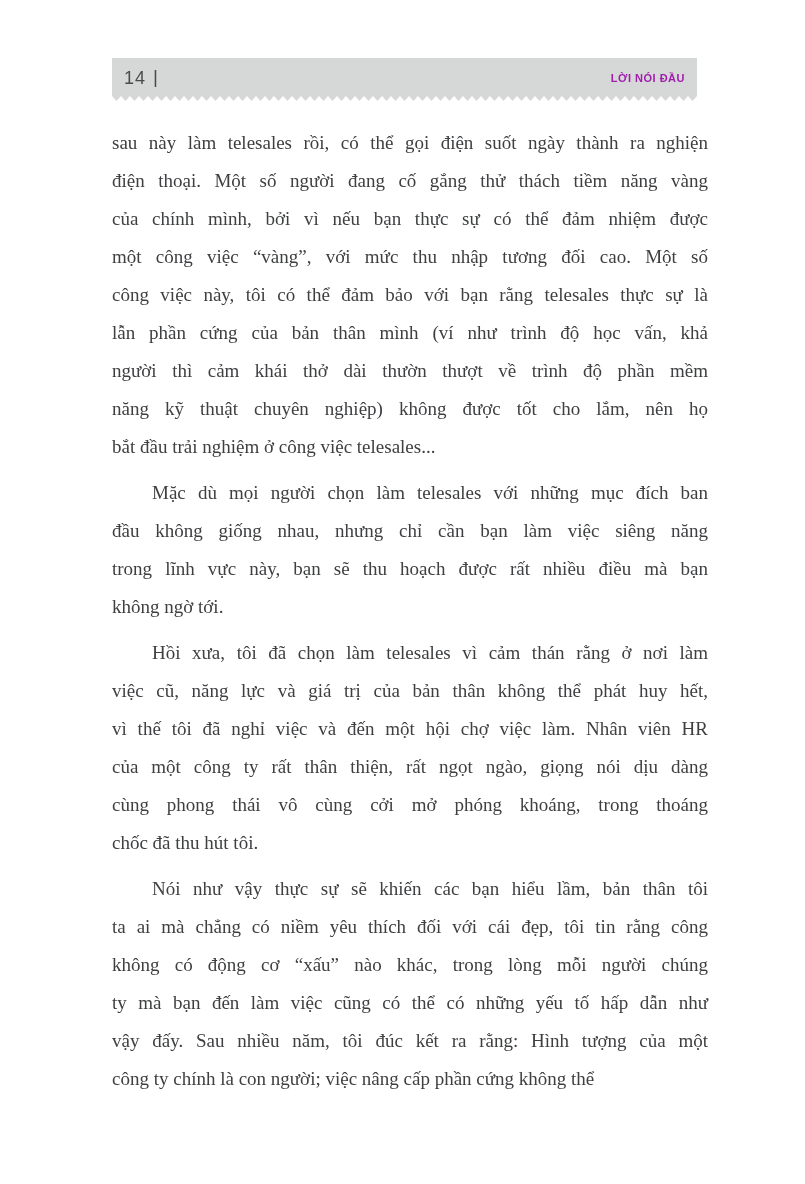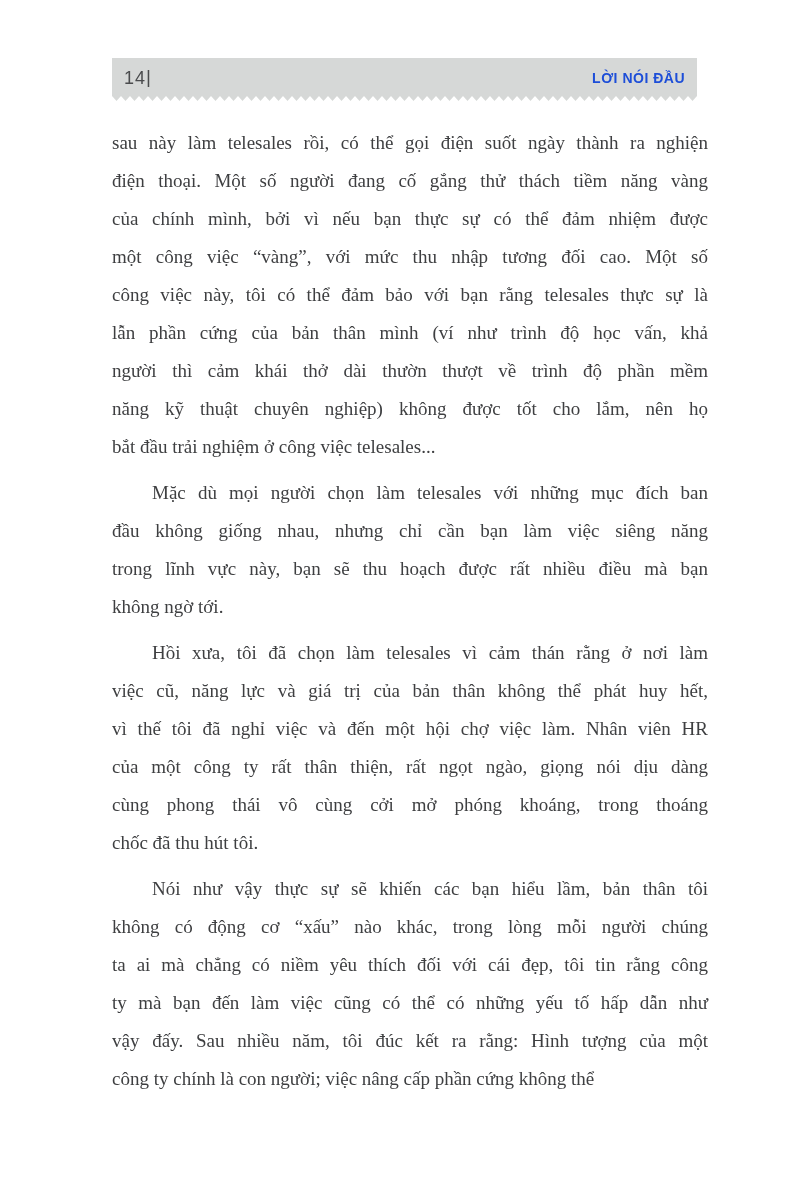--- a/index.html
+++ b/index.html
@@ -31,32 +31,33 @@
     padding: 2px 12px 0 12px;
     font-family: "Liberation Sans", "DejaVu Sans", sans-serif;
     color: var(--header-text-color);
   }
   .page-num {
     font-size: 18px;
     font-weight: 400;
     letter-spacing: 1px;
     display: flex;
     align-items: center;
+    gap: 7px;
   }
   .page-num .sep {
     font-size: 19px;
     font-weight: 300;
     position: relative;
     top: -1px;
   }
   .section-title {
-    font-size: 14px;
+    font-size: 11px;
     font-weight: 700;
     letter-spacing: 0.5px;
-    color: #1d4ed8;
+    color: #a21caf;
   }
   .zigzag {
     position: absolute;
     left: 112px;
     top: 96px;
     display: block;
   }
   .zigzag path { fill: var(--bar-color); }
   .body-text {
     position: absolute;
@@ -119,21 +120,21 @@
     <div class="paragraph">
         <div class="line indent">Hồi xưa, tôi đã chọn làm telesales vì cảm thán rằng ở nơi làm</div>
         <div class="line">việc cũ, năng lực và giá trị của bản thân không thể phát huy hết,</div>
         <div class="line">vì thế tôi đã nghỉ việc và đến một hội chợ việc làm. Nhân viên HR</div>
         <div class="line">của một công ty rất thân thiện, rất ngọt ngào, giọng nói dịu dàng</div>
         <div class="line">cùng phong thái vô cùng cởi mở phóng khoáng, trong thoáng</div>
         <div class="line last">chốc đã thu hút tôi.</div>
       </div>
     <div class="paragraph">
         <div class="line indent">Nói như vậy thực sự sẽ khiến các bạn hiểu lầm, bản thân tôi</div>
+        <div class="line">ta ai mà chẳng có niềm yêu thích đối với cái đẹp, tôi tin rằng công</div>
         <div class="line">không có động cơ “xấu” nào khác, trong lòng mỗi người chúng</div>
-        <div class="line">ta ai mà chẳng có niềm yêu thích đối với cái đẹp, tôi tin rằng công</div>
         <div class="line">ty mà bạn đến làm việc cũng có thể có những yếu tố hấp dẫn như</div>
         <div class="line">vậy đấy. Sau nhiều năm, tôi đúc kết ra rằng: Hình tượng của một</div>
         <div class="line last">công ty chính là con người; việc nâng cấp phần cứng không thể</div>
       </div>
   </div>
 
 </div>
 
 </body></html>

